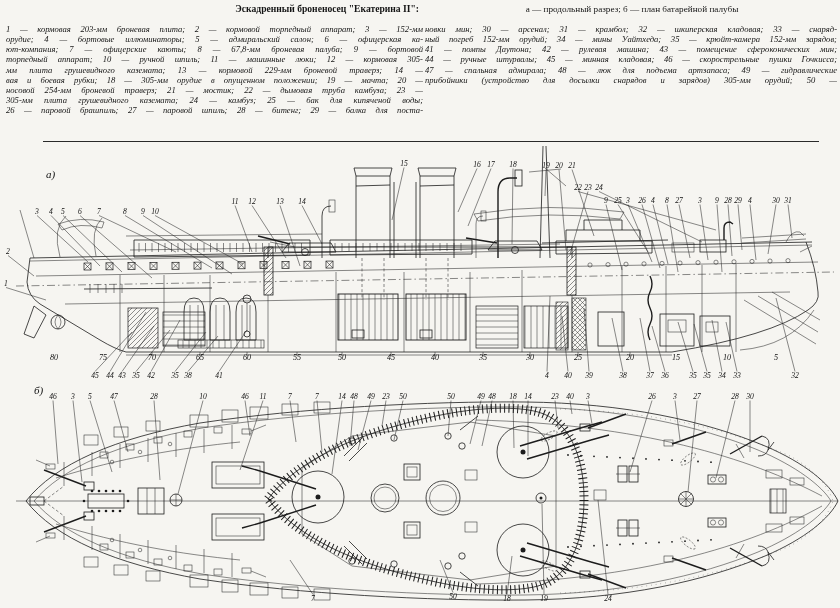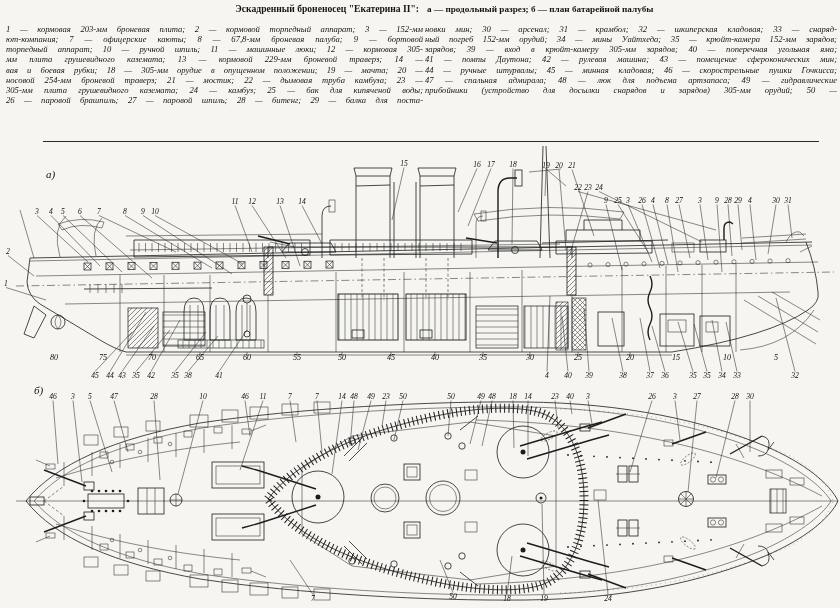--- a/index.html
+++ b/index.html
@@ -1,21 +1,21 @@
 <!DOCTYPE html>
 <html><head>
 <meta charset="utf-8">
 <style>
   html,body{margin:0;padding:0;background:#e8e6e2;}
   #page{position:relative;width:840px;height:608px;background:#f6f5f1;overflow:hidden;
         font-family:"Liberation Serif",serif;color:#141414;}
   .title{position:absolute;left:0;top:3px;width:419px;text-align:right;
          font-weight:bold;font-size:9.6px;line-height:12px;}
-  .caption{position:absolute;left:427px;top:3px;width:410px;text-align:left;
-         font-weight:bold;font-size:9.2px;line-height:12px;}
+  .caption{position:absolute;left:427px;top:3px;width:410px;text-align:center;
+         font-weight:normal;font-size:9.2px;line-height:12px;}
   .legend-col{position:absolute;top:24px;font-style:italic;font-size:8.6px;line-height:10.15px;}
   #legend-left{left:6px;width:417px;}
   #legend-right{left:425px;width:412px;}
   .legend-line{text-align:justify;text-align-last:justify;}
   .legend-line.last{text-align-last:left;}
   #divider{position:absolute;left:43px;top:141px;width:776px;height:1px;background:#2a2a2a;}
   #fig{position:absolute;left:0;top:145px;}
   #fig *{vector-effect:none;}
   .ln{stroke:#1c1c1c;fill:none;stroke-width:0.8;}
   .thin{stroke:#2a2a2a;fill:none;stroke-width:0.55;}
@@ -26,32 +26,32 @@
   .fig-label{font:italic 11px "Liberation Serif",serif;fill:#111;}
 </style>
 </head>
 <body>
 
 <div id="page">
   <div class="title">Эскадренный броненосец "Екатерина II":</div>
   <div class="caption">а — продольный разрез; б — план батарейной палубы</div>
   <div id="legend-left" class="legend-col">
       <div class="legend-line">1 — кормовая 203-мм броневая плита;  2 — кормовой торпедный аппарат;  3 — 152-мм</div>
+      <div class="legend-line">орудие;  4 — бортовые иллюминаторы;  5 — адмиральский салон;  6 — офицерская ка-</div>
       <div class="legend-line">ют-компания;  7 — офицерские каюты;  8 — 67,8-мм броневая палуба;  9 — бортовой</div>
       <div class="legend-line">торпедный аппарат;  10 — ручной шпиль;  11 — машинные люки;  12 — кормовая 305-</div>
       <div class="legend-line">мм плита грушевидного каземата;  13 — кормовой 229-мм броневой траверз;  14 —</div>
       <div class="legend-line">вая и боевая рубки;  18 — 305-мм орудие в опущенном положении;  19 — мачта;  20 —</div>
       <div class="legend-line">носовой 254-мм броневой траверз;  21 — мостик;  22 — дымовая труба камбуза;  23 —</div>
       <div class="legend-line">305-мм плита грушевидного каземата;  24 — камбуз;  25 — бак для кипяченой воды;</div>
       <div class="legend-line">26 — паровой брашпиль;  27 — паровой шпиль;  28 — битенг;  29 — балка для поста-</div>
     </div>
   <div id="legend-right" class="legend-col">
       <div class="legend-line">новки мин;  30 — арсенал;  31 — крамбол;  32 — шкиперская кладовая;  33 — снаряд-</div>
       <div class="legend-line">ный погреб 152-мм орудий;  34 — мины Уайтхеда;  35 — крюйт-камера 152-мм зарядов;</div>
-      <div class="legend-line">зарядов;  39 — вход в крюйт-камеру 305-мм зарядов;  40 — поперечная угольная яма;</div>
       <div class="legend-line">41 — помпы Даутона;  42 — рулевая машина;  43 — помещение сфероконических мин;</div>
       <div class="legend-line">44 — ручные штурвалы;  45 — минная кладовая;  46 — скорострельные пушки Гочкисса;</div>
       <div class="legend-line">47 — спальная адмирала;  48 — люк для подъема артзапаса;  49 — гидравлические</div>
       <div class="legend-line">прибойники (устройство для досылки снарядов и зарядов) 305-мм орудий;  50 —</div>
     </div>
   <div id="divider"></div>
 
   <svg id="fig" width="840" height="463" viewBox="0 145 840 463">
     <defs>
       <pattern id="pv" width="6" height="6" patternUnits="userSpaceOnUse">

